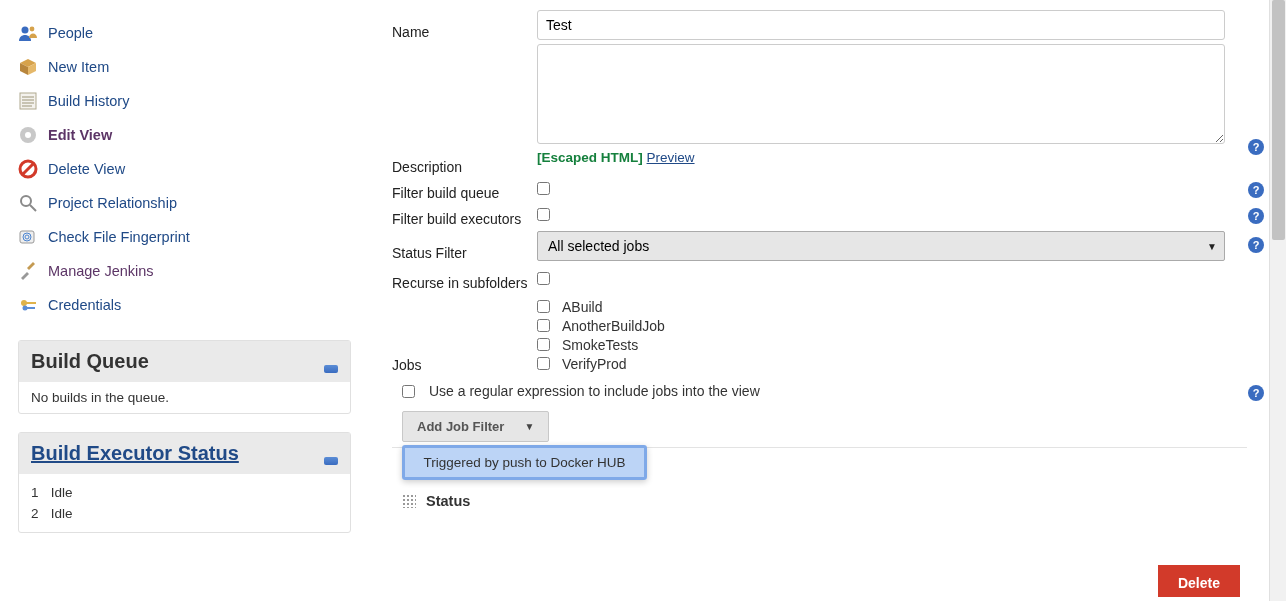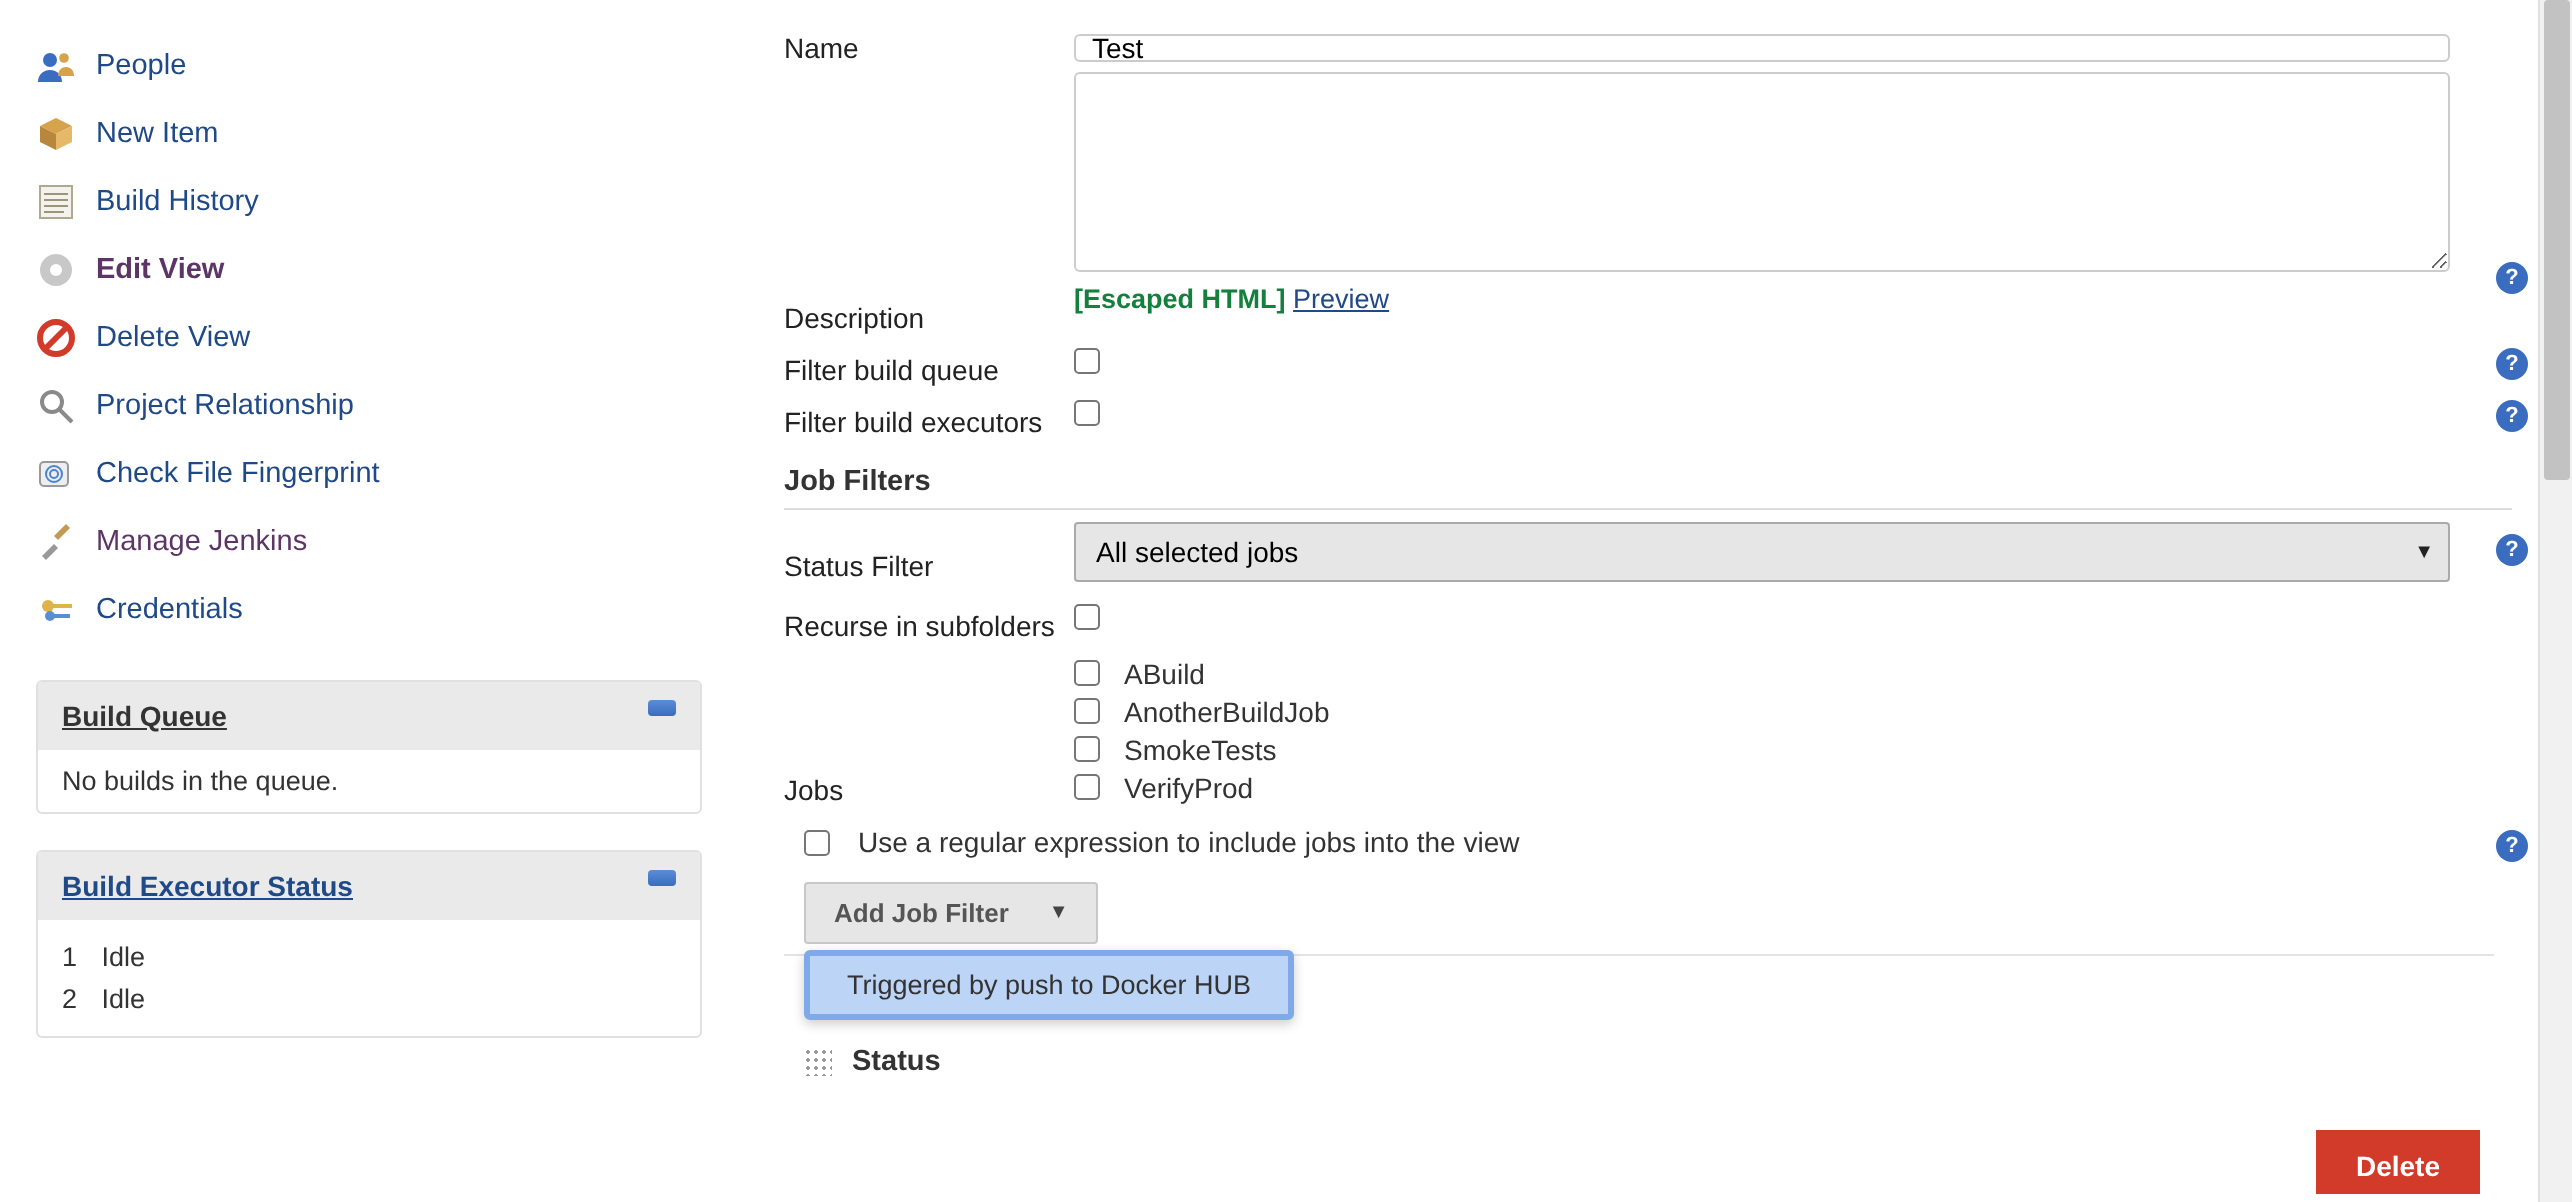--- a/index.html
+++ b/index.html
@@ -33,25 +33,24 @@
     .panel {
       border: 1px solid #e0e0e0;
       border-radius: 3px;
       margin-top: 18px;
       width: 333px;
     }
     .panel-header {
       background: #eaeaea;
       padding: 9px 12px;
       font-weight: bold;
-      font-size: 14px;
+      font-size: 20px;
       display: flex;
       justify-content: space-between;
-      align-items: flex-start;
-      text-decoration: underline;
+      align-items: flex-end;
     }
     .panel-header.link a { color: #204a87; text-decoration: underline; font-weight: bold; }
     .panel-body { padding: 8px 12px; font-size: 13.5px; }
     .exec-row { padding: 3px 0; font-size: 13.5px; }
     .exec-row .num { display: inline-block; width: 16px; }
     .collapse-icon {
       width: 14px; height: 8px;
       background: linear-gradient(#5b8dd6,#3a6cc0);
       border-radius: 2px;
       display: inline-block;
@@ -67,21 +66,21 @@
     .form-label {
       width: 145px;
       padding-top: 6px;
       font-size: 14px;
       color: #222;
     }
     .form-field { flex: 1; position: relative; }
     .text-input {
       width: 100%;
       max-width: 688px;
-      height: 14px;
+      height: 30px;
       border: 1px solid #ccc;
       border-radius: 3px;
       padding: 4px 8px;
       font-size: 14px;
     }
     .textarea {
       width: 100%;
       max-width: 688px;
       height: 100px;
       border: 1px solid #ccc;
@@ -350,21 +349,20 @@
     </div>
 
     <div class="form-row">
       <div class="form-label">Filter build executors</div>
       <div class="form-field cb-row">
         <input type="checkbox" style="">
       </div>
       <span class="help-icon" style="top:3px;">?</span>
     </div>
 
-    <div class="section-title">Job Filters</div>
 
     <div class="form-row">
       <div class="form-label">Status Filter</div>
       <div class="form-field">
         <div class="select-wrap">
           <select class="select-wide">
             <option>All selected jobs</option>
           </select>
           <span class="select-caret">▼</span>
         </div>

